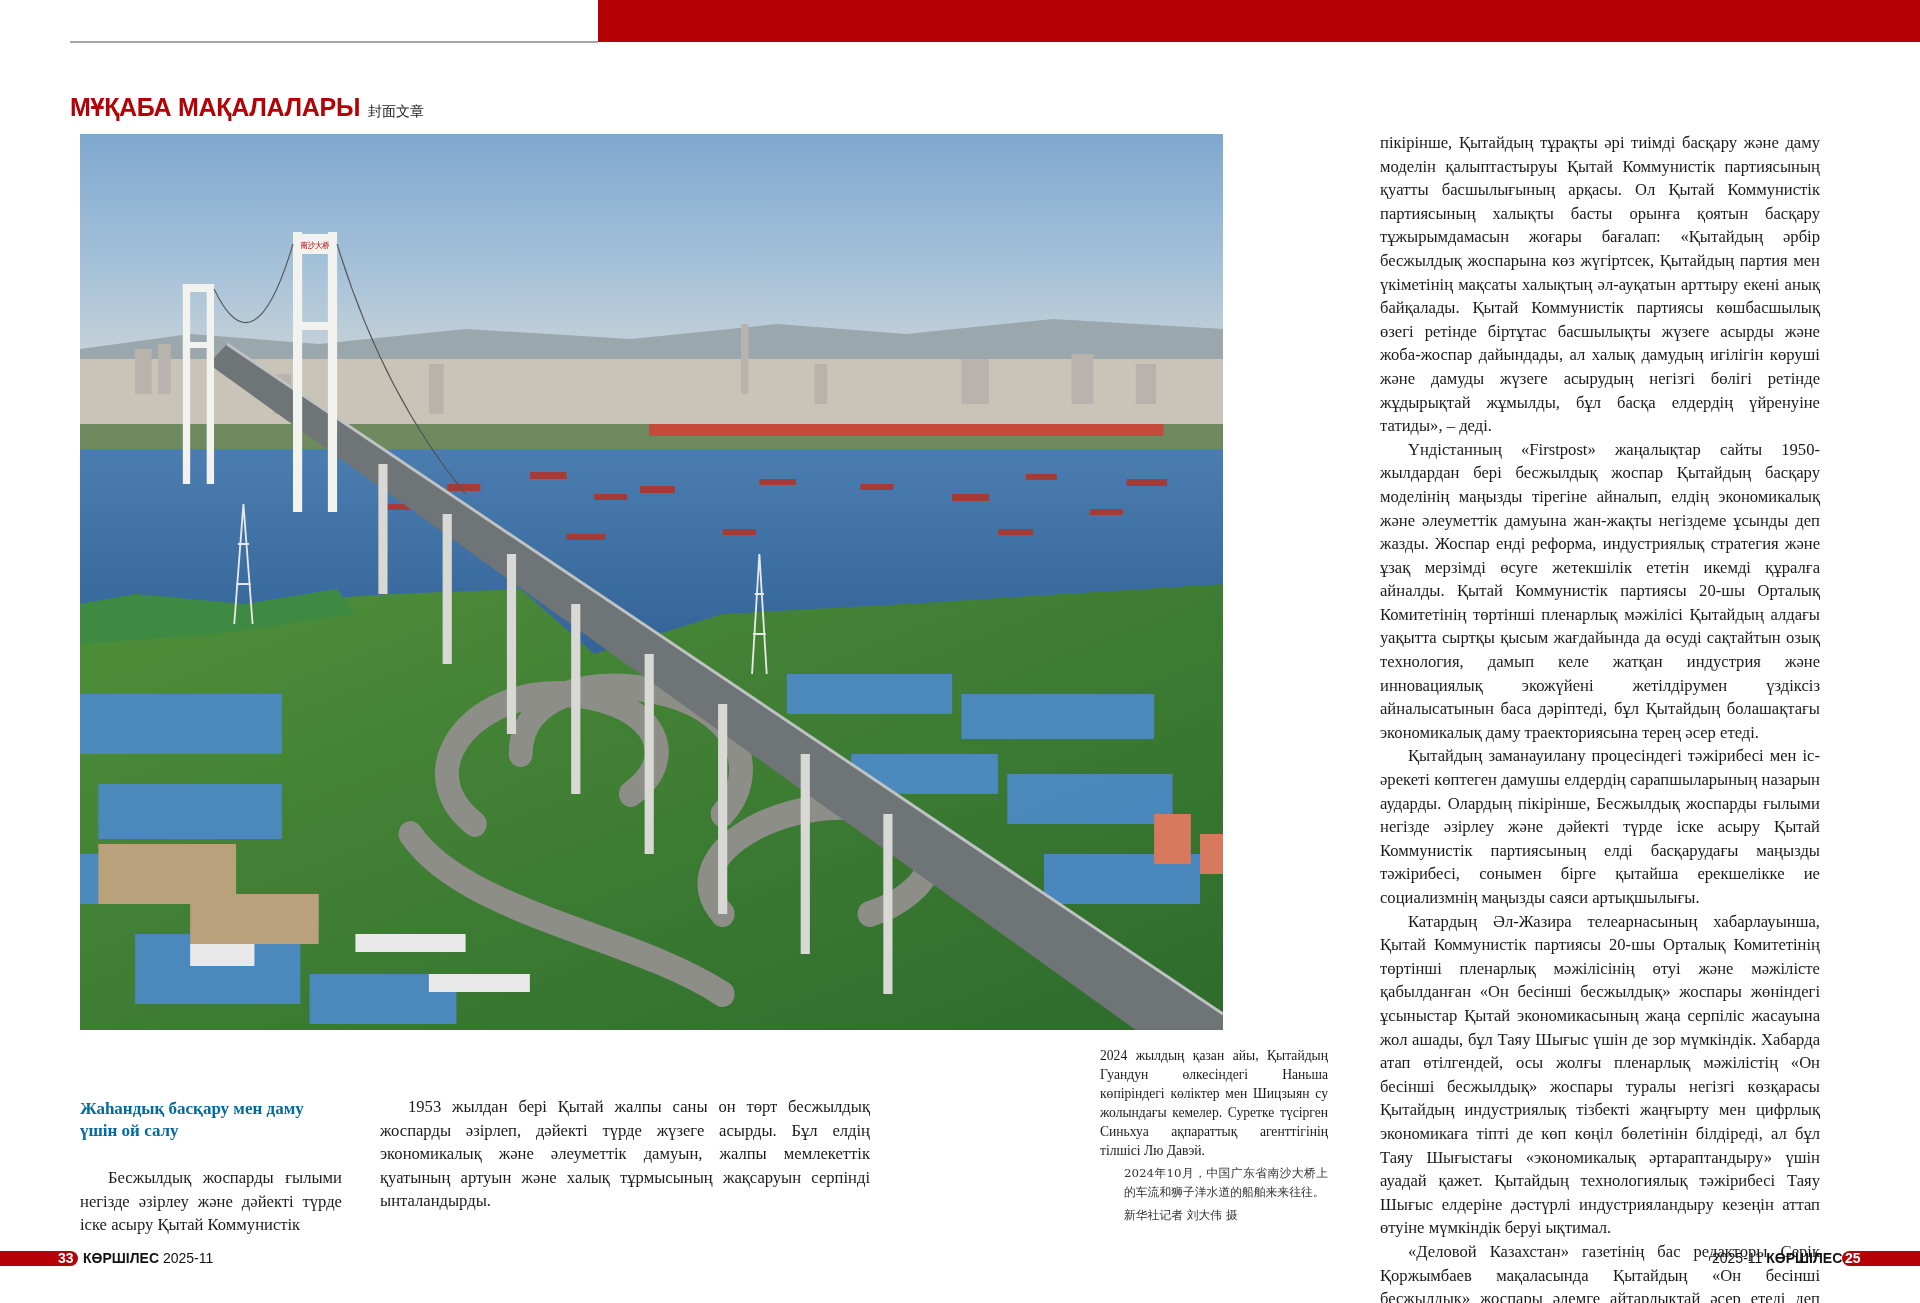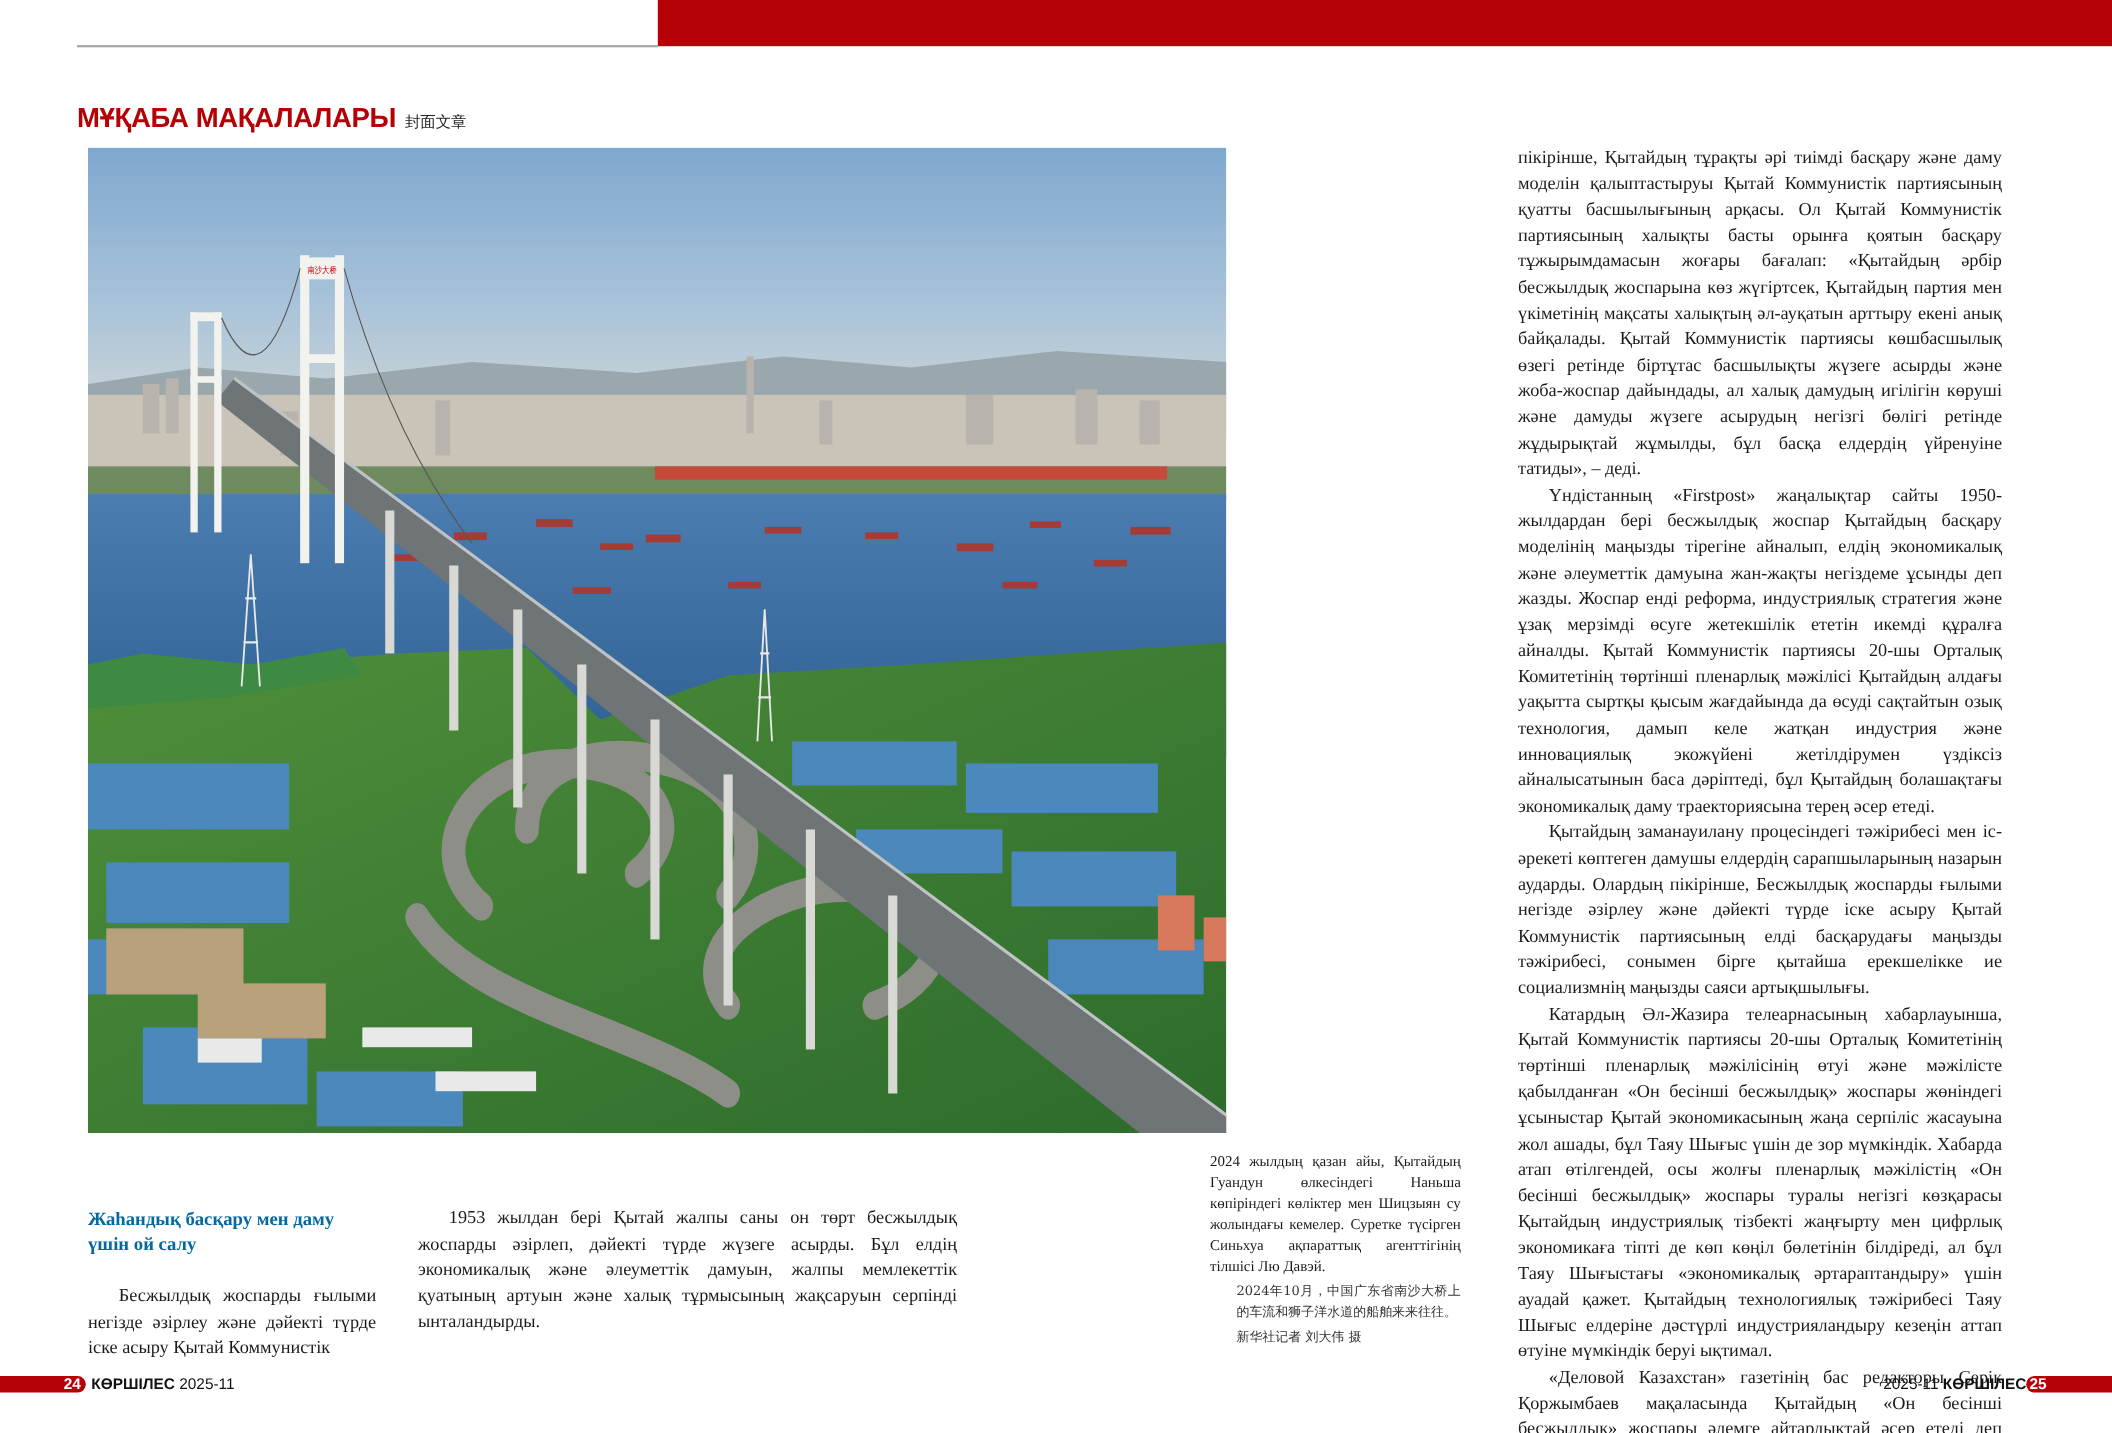--- a/index.html
+++ b/index.html
@@ -4,21 +4,21 @@
 <style>
   html, body { margin:0; padding:0; }
   body { width:1920px; height:1303px; position:relative; background:#ffffff; overflow:hidden;
          font-family:"Liberation Serif", serif; color:#1a1a1a; }
   .topbar { position:absolute; left:598px; top:0; width:1322px; height:42px; background:#b50006; }
   .topline { position:absolute; left:70px; top:41px; width:528px; height:2px; background:#a6a6a6; }
   .section-title { position:absolute; left:70px; top:45px; height:32px; display:flex; align-items:baseline; gap:8px; }
   .section-title .kz { font-family:"Liberation Sans", sans-serif; font-weight:bold; font-size:25px; color:#b50006; letter-spacing:-0.3px;margin-top:48px; }
   .section-title .zh { font-family:"DejaVu Sans", sans-serif; font-size:14px; color:#222; }
 
-  .photo { position:absolute; left:80px; top:134px; width:1035px; height:896px; overflow:hidden; }
+  .photo { position:absolute; left:80px; top:134px; width:1143px; height:896px; overflow:hidden; }
   .photo svg { width:100%; height:100%; display:block; }
 
   .col { position:absolute; font-size:16.6px; line-height:23.6px; text-align:justify; }
   .col p { margin:0; text-indent:28px; }
   .col p.noindent { text-indent:0; }
   .col1 { left:80px; top:1098px; width:262px; }
   .col1 h2 { margin:0 0 24px 0; font-size:17px; line-height:22px; color:#0369a1; font-weight:bold; text-align:left; }
   .col2 { left:380px; top:1095px; width:490px; }
   .col3 { left:1380px; top:131px; width:440px; }
 
@@ -184,21 +184,21 @@
 <div class="col col3">
   <p class="noindent">пікірінше, Қытайдың тұрақты әрі тиімді басқару және даму моделін қалыптастыруы Қытай Коммунистік партиясының қуатты басшылығының арқасы. Ол Қытай Коммунистік партиясының халықты басты орынға қоятын басқару тұжырымдамасын жоғары бағалап: «Қытайдың әрбір бесжылдық жоспарына көз жүгіртсек, Қытайдың партия мен үкіметінің мақсаты халықтың әл-ауқатын арттыру екені анық байқалады. Қытай Коммунистік партиясы көшбасшылық өзегі ретінде біртұтас басшылықты жүзеге асырды және жоба-жоспар дайындады, ал халық дамудың игілігін көруші және дамуды жүзеге асырудың негізгі бөлігі ретінде жұдырықтай жұмылды, бұл басқа елдердің үйренуіне татиды», – деді.</p>
   <p>Үндістанның «Firstpost» жаңалықтар сайты 1950-жылдардан бері бесжылдық жоспар Қытайдың басқару моделінің маңызды тірегіне айналып, елдің экономикалық және әлеуметтік дамуына жан-жақты негіздеме ұсынды деп жазды. Жоспар енді реформа, индустриялық стратегия және ұзақ мерзімді өсуге жетекшілік ететін икемді құралға айналды. Қытай Коммунистік партиясы 20-шы Орталық Комитетінің төртінші пленарлық мәжілісі Қытайдың алдағы уақытта сыртқы қысым жағдайында да өсуді сақтайтын озық технология, дамып келе жатқан индустрия және инновациялық экожүйені жетілдірумен үздіксіз айналысатынын баса дәріптеді, бұл Қытайдың болашақтағы экономикалық даму траекториясына терең әсер етеді.</p>
   <p>Қытайдың заманауилану процесіндегі тәжірибесі мен іс-әрекеті көптеген дамушы елдердің сарапшыларының назарын аударды. Олардың пікірінше, Бесжылдық жоспарды ғылыми негізде әзірлеу және дәйекті түрде іске асыру Қытай Коммунистік партиясының елді басқарудағы маңызды тәжірибесі, сонымен бірге қытайша ерекшелікке ие социализмнің маңызды саяси артықшылығы.</p>
   <p>Катардың Әл-Жазира телеарнасының хабарлауынша, Қытай Коммунистік партиясы 20-шы Орталық Комитетінің төртінші пленарлық мәжілісінің өтуі және мәжілісте қабылданған «Он бесінші бесжылдық» жоспары жөніндегі ұсыныстар Қытай экономикасының жаңа серпіліс жасауына жол ашады, бұл Таяу Шығыс үшін де зор мүмкіндік. Хабарда атап өтілгендей, осы жолғы пленарлық мәжілістің «Он бесінші бесжылдық» жоспары туралы негізгі көзқарасы Қытайдың индустриялық тізбекті жаңғырту мен цифрлық экономикаға тіпті де көп көңіл бөлетінін білдіреді, ал бұл Таяу Шығыстағы «экономикалық әртараптандыру» үшін ауадай қажет. Қытайдың технологиялық тәжірибесі Таяу Шығыс елдеріне дәстүрлі индустрияландыру кезеңін аттап өтуіне мүмкіндік беруі ықтимал.</p>
   <p>«Деловой Казахстан» газетінің бас редакторы Серік Қоржымбаев мақаласында Қытайдың «Он бесінші бесжылдық» жоспары әлемге айтарлықтай әсер етеді деп атап өтті. Қытай әлемге тұрақтылық пен дамудың кездейсоқ құбылыс емес екенін, қайта жауапкершілікке, ғылыми негізге және қоғамдық үйлесімге негізделген ұзақ мерзімді стратегиялық ойлаудың нәтижесі екенін көрсетеді.</p>
 
 </div>
 
 <div class="footer-left-bar"></div>
-<span class="pg pg-left">24</span>
+<span class="pg pg-left">33</span>
 <div class="footer-text footer-left">
   <b>КӨРШІЛЕС</b>
   <span>2025-11</span>
 </div>
 
 <div class="footer-text footer-right">
   <span>2025-11</span>
   <b>КӨРШІЛЕС</b>
 </div>
 <div class="footer-right-bar"></div>

